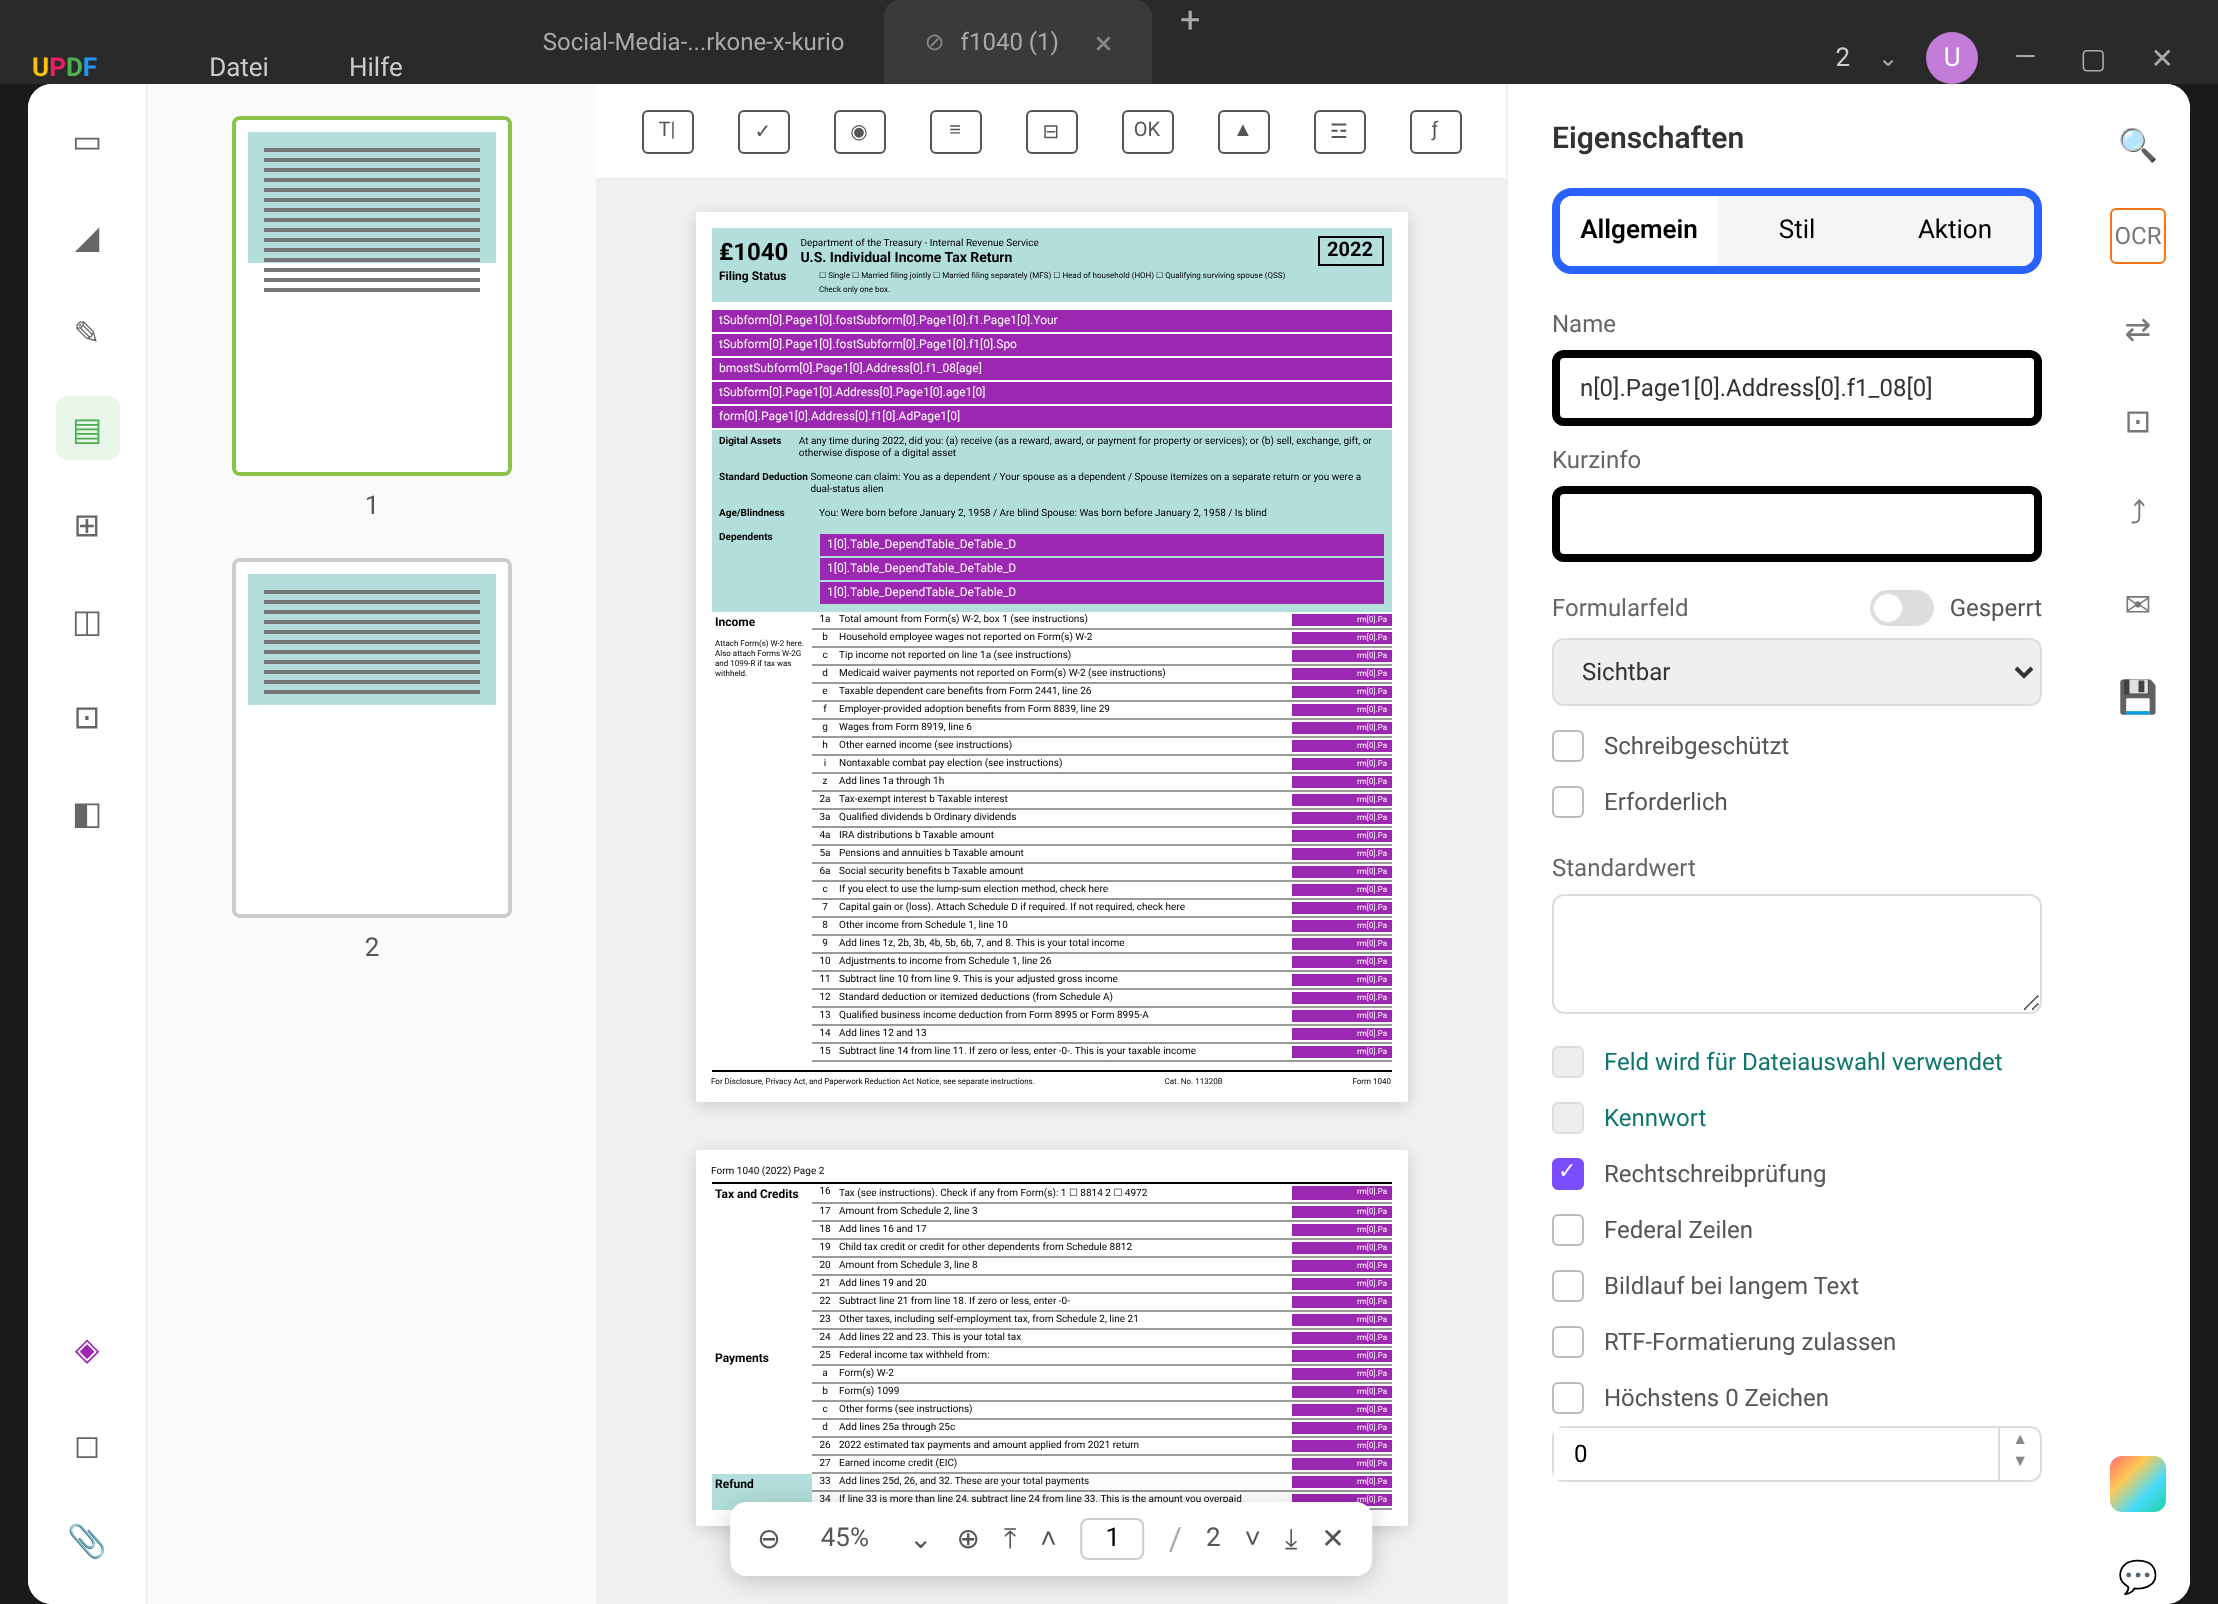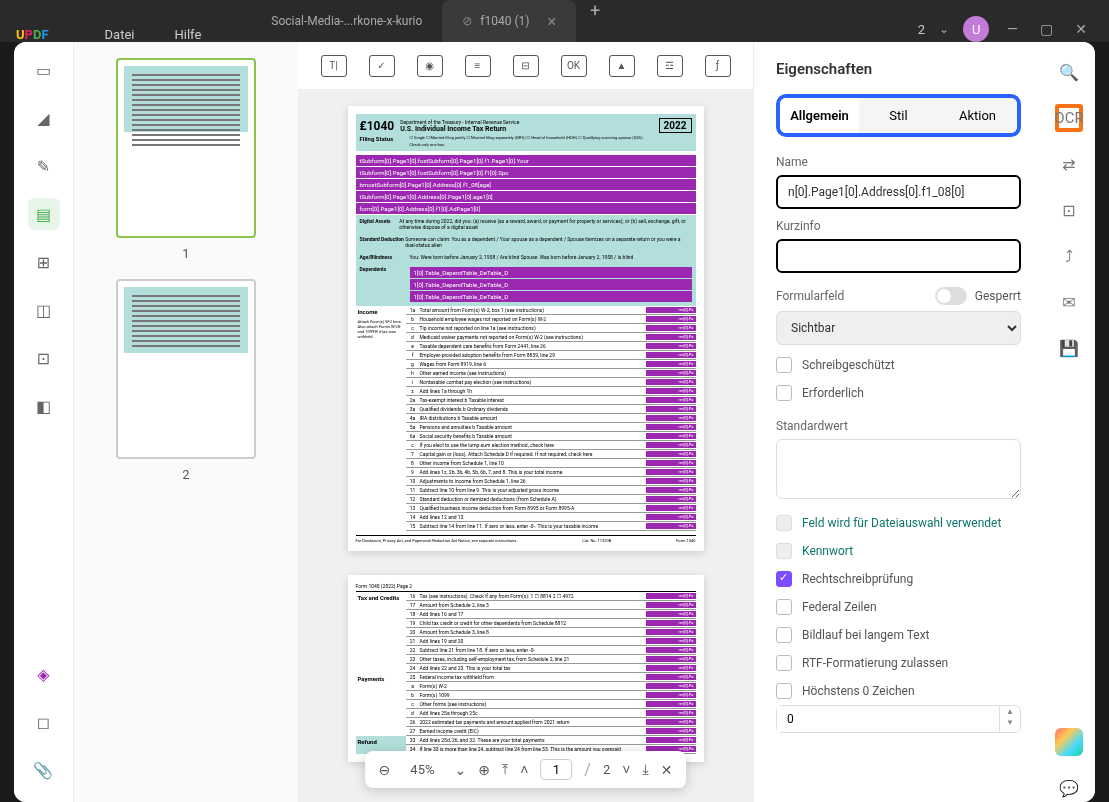--- a/index.html
+++ b/index.html
@@ -70,21 +70,21 @@
 .bb-page-input { width: 32px; text-align: center; border: 1px solid #ccc; border-radius: 4px; font-size: 13px; padding: 2px; }
 .bb-sep { color: #aaa; }
 
 
 .props { width: 290px; background: #fff; border-left: 1px solid #eee; padding: 18px 22px; position: relative; overflow-y: auto; }
 .props-title { font-size: 15px; font-weight: 600; color: #333; margin-bottom: 16px; }
 .props-tabs { display: flex; border: 4px solid #2962ff; border-radius: 10px; margin-bottom: 18px; overflow: hidden; }
 .props-tab { flex: 1; text-align: center; padding: 10px 0; font-size: 13px; cursor: pointer; background: #f5f5f5; }
 .props-tab.active { background: #fff; font-weight: 600; }
 .props-label { font-size: 12px; color: #666; margin-bottom: 6px; margin-top: 10px; }
-.props-input { width: 100%; border: 2px solid #000000; border-radius: 6px; padding: 8px 10px; font-size: 12px; color: #333; }
+.props-input { width: 100%; border: 4px solid #000000; border-radius: 6px; padding: 8px 10px; font-size: 12px; color: #333; }
 .props-row { display: flex; align-items: center; justify-content: space-between; margin-top: 14px; }
 .toggle { width: 32px; height: 18px; background: #ddd; border-radius: 9px; position: relative; }
 .toggle::after { content: ''; position: absolute; width: 14px; height: 14px; background: #fff; border-radius: 50%; top: 2px; left: 2px; }
 .props-select { width: 100%; border: 1px solid #ddd; border-radius: 6px; padding: 8px 10px; font-size: 12px; color: #333; margin-top: 6px; }
 .chk-row { display: flex; align-items: center; gap: 10px; margin-top: 12px; }
 .chk { width: 16px; height: 16px; border: 1.5px solid #bbb; border-radius: 3px; }
 .chk.checked { background: #7c4dff; border-color: #7c4dff; position: relative; }
 .chk.checked::after { content: '✓'; color: #fff; font-size: 11px; position: absolute; left: 2px; top: -1px; }
 .chk.disabled { background: #eee; border-color: #ddd; }
 .chk-label { font-size: 12px; color: #555; }
@@ -581,21 +581,21 @@
       <input value="0" style="">
       <div class="stepper-btns">
           <div class="stepper-btn">▲</div>
           <div class="stepper-btn">▼</div>
         </div>
     </div>
   </div>
 
   <div class="right-toolbar">
     <div class="rt-icon">🔍</div>
-    <div class="rt-icon" style="font-size:15px;border:4px solid #f97316;border-radius:3px;padding:2px 3px">OCR</div>
+    <div class="rt-icon" style="font-size:12px;border:1px solid #f97316;border-radius:3px;padding:2px 3px">OCR</div>
     <div class="rt-icon">⇄</div>
     <div class="rt-icon">⊡</div>
     <div class="rt-icon">⤴</div>
     <div class="rt-icon">✉</div>
     <div class="rt-icon">💾</div>
     <div class="rt-spacer"></div>
     <div class="rt-logo"></div>
     <div class="rt-icon">💬</div>
   </div>
 

